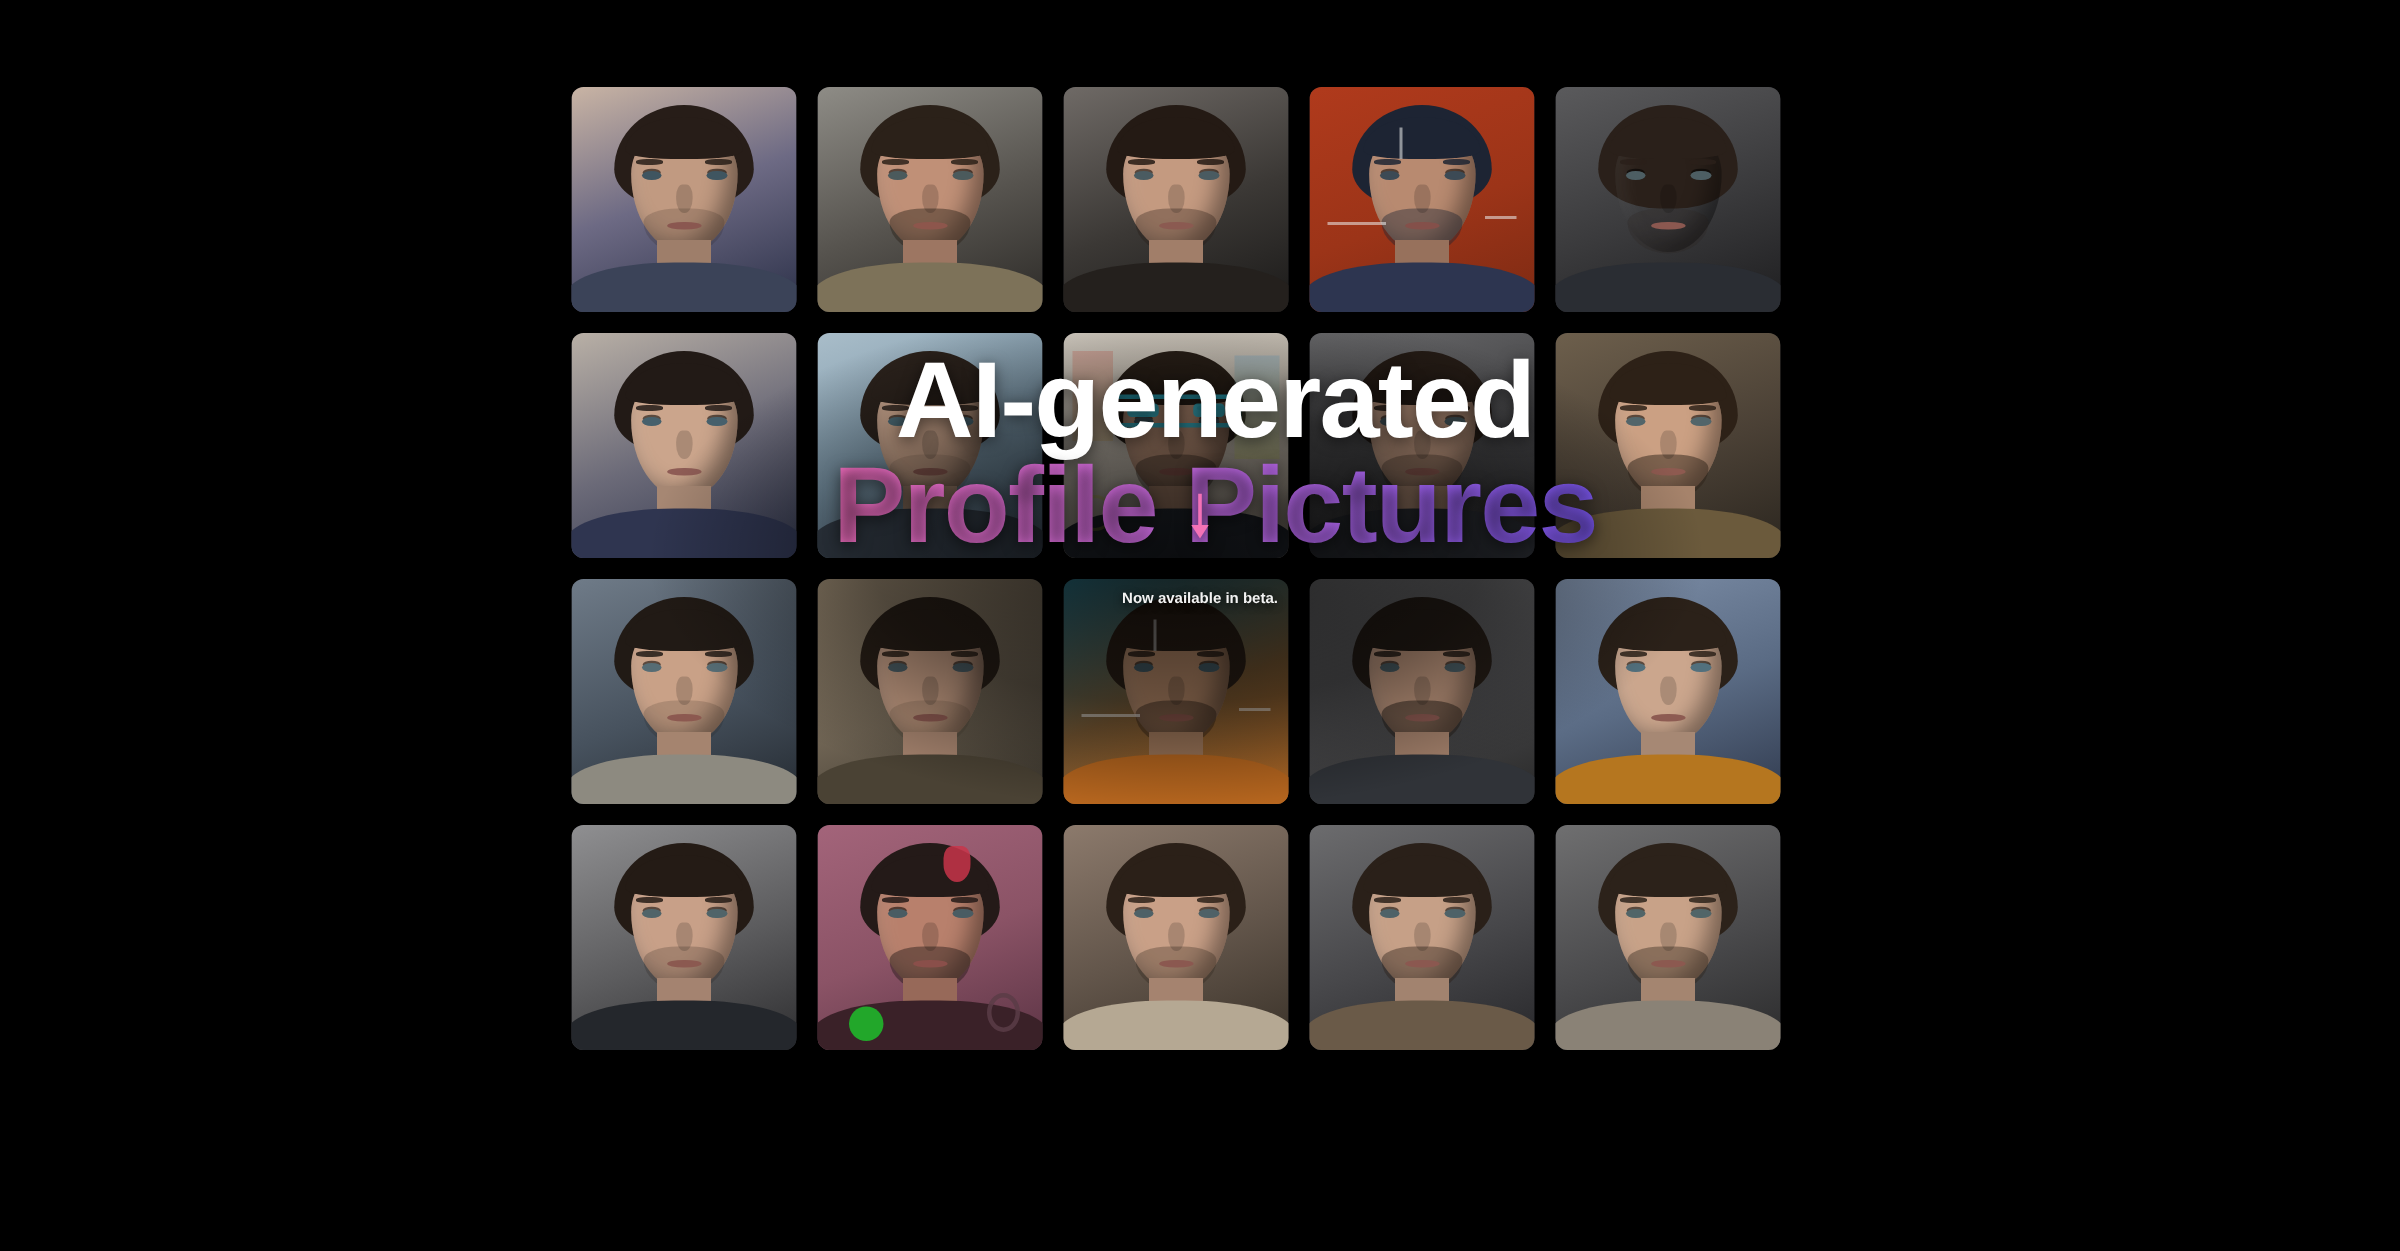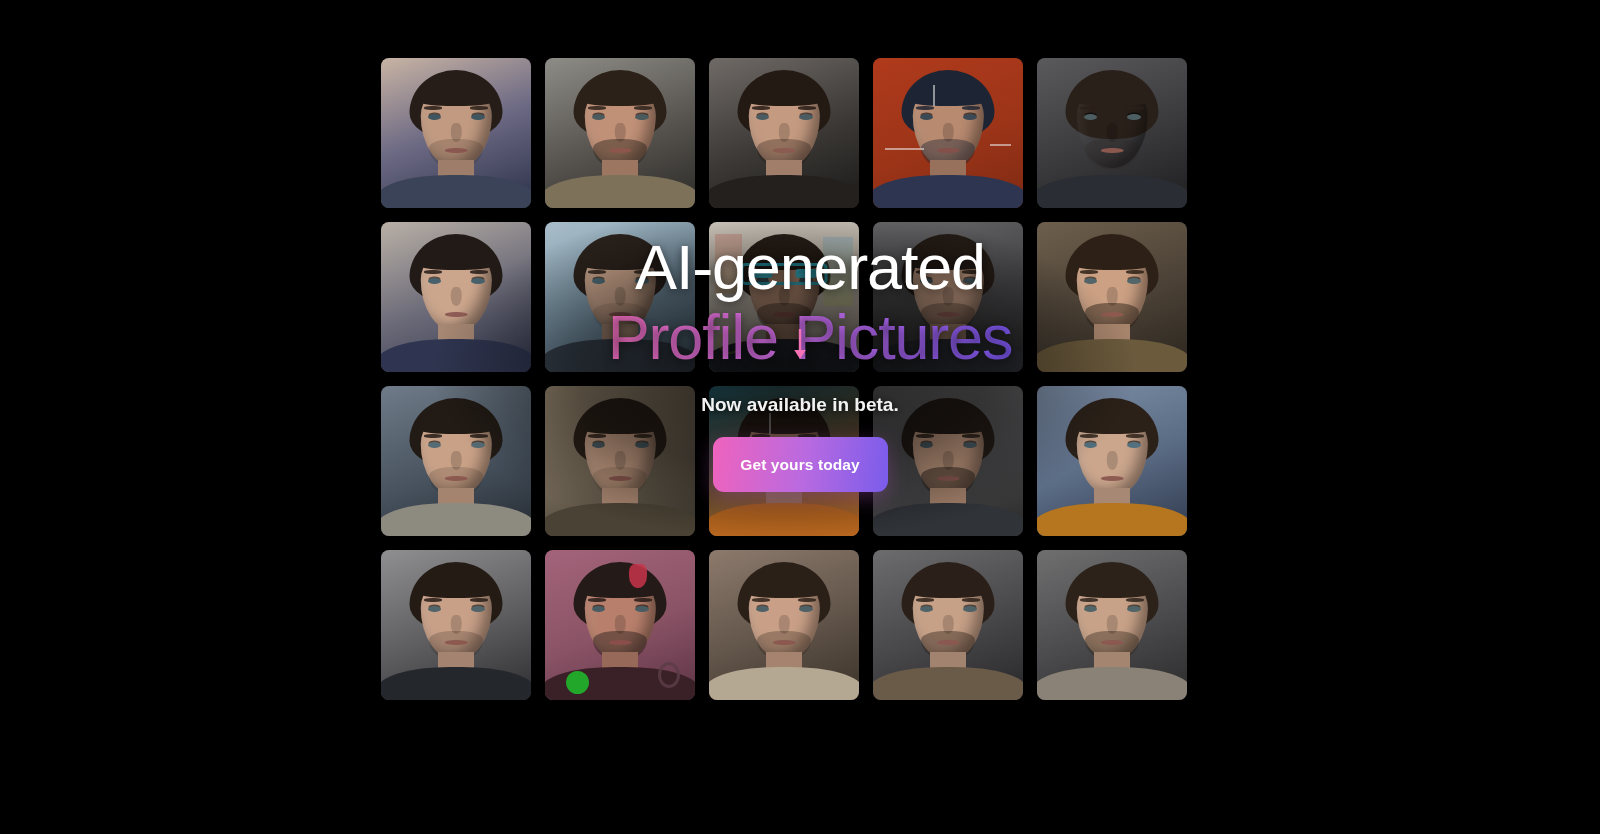--- a/index.html
+++ b/index.html
@@ -248,41 +248,41 @@
   
   .hero-copy {
     position: absolute;
     left: 0;
     top: 232px;
     width: 1600px;
     text-align: center;
   }
 
   .headline {
-    font-size: 63px;
+    font-size: 72px;
     line-height: 70px;
-    font-weight: 400;
+    font-weight: 700;
     letter-spacing: -1.2px;
     color: #ffffff;
     text-shadow: 0 2px 10px rgba(0,0,0,.55);
     padding-left: 20px;
   }
 
   .headline .grad {
     background: linear-gradient(95deg, #f56fc0 0%, #c46ae4 48%, #7a57f0 100%);
     -webkit-background-clip: text;
     background-clip: text;
     -webkit-text-fill-color: transparent;
     color: transparent;
     display: inline-block;
   }
 
   .subhead {
     margin-top: 22px;
-    font-size: 19px;
+    font-size: 10px;
     font-weight: 700;
     color: #f2f2f2;
     text-shadow: 0 1px 6px rgba(0,0,0,.8);
   }
 
   .cta-wrap {
     margin-top: 21px;
     display: flex;
     justify-content: center;
   }
@@ -698,23 +698,20 @@
     <div class="scrim"></div>
 
     <div class="hero-copy">
       <h1 class="headline">
         <span>AI-generated</span><br>
         <span class="grad">Profile Pictures</span>
       </h1>
 
       <p class="subhead">Now available in beta.</p>
 
-      <div class="cta-wrap">
-        <button class="cta-button">Get yours today</button>
-      </div>
     </div>
 
     <div class="down-arrow">
       <svg width="18" height="32" viewBox="0 0 18 32" fill="none" aria-hidden="true">
         <line x1="9" y1="0" x2="9" y2="25" stroke="#f472b6" stroke-width="2.4"></line>
         <path d="M3.2 21 L9 30 L14.8 21 Z" fill="#f472b6"></path>
       </svg>
     </div>
 
   </section>

